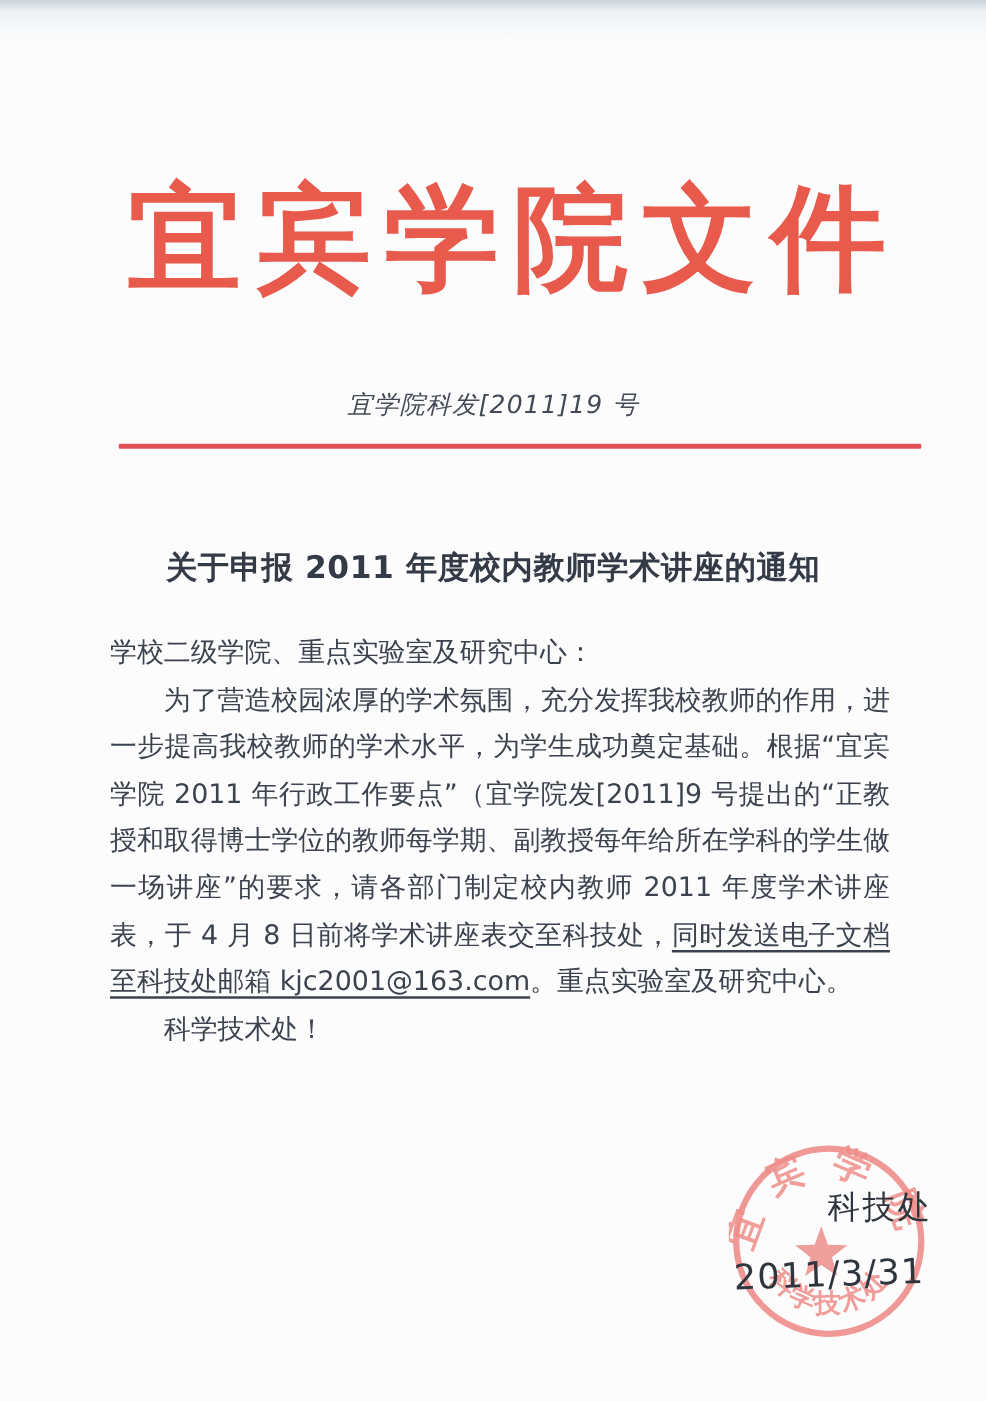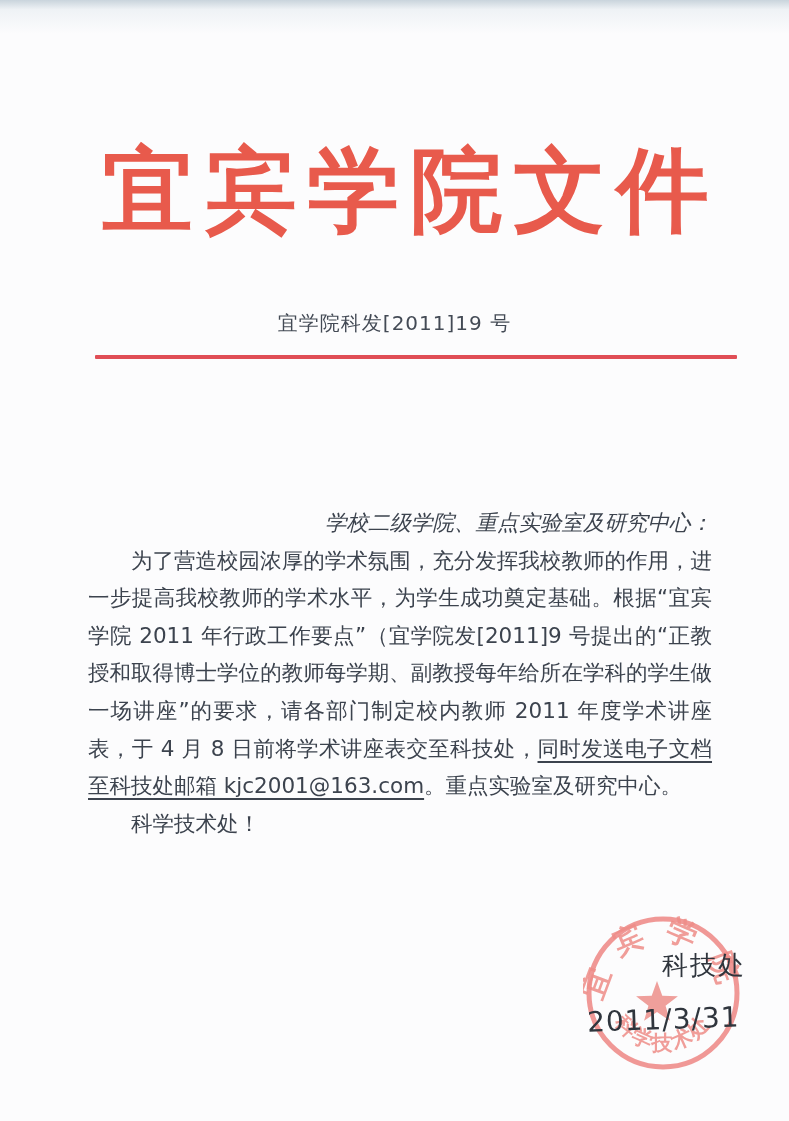--- a/index.html
+++ b/index.html
@@ -12,36 +12,36 @@
     position:absolute;top:0;left:0;right:0;height:34px;
     background:linear-gradient(180deg,#c9d4dc 0%,rgba(222,230,236,.45) 28%,rgba(255,255,255,0) 100%);
   }
   .masthead{
     position:absolute;top:122px;left:0;width:100%;margin:16px;
     text-align:center;font-family:"DejaVu Serif",serif;font-weight:700;
     font-size:92px;line-height:1.15;letter-spacing:11px;color:#e85a4c;
   }
   .doc-number{
     position:absolute;top:310px;left:0;width:100%;
-    text-align:center;font-size:20px;letter-spacing:1px;color:#434a55;
+    text-align:center;font-size:20px;letter-spacing:1px;color:#434a55;font-style:italic;
   }
   .red-rule{
     position:absolute;top:355px;left:95px;width:642px;height:4px;
     background:#e04e56;border-radius:1px;
   }
   .notice-title{
     position:absolute;top:437px;left:0;width:100%;margin:0;
     text-align:center;font-size:25px;font-weight:700;color:#343b46;letter-spacing:.5px;
   }
   .body-block{
     position:absolute;top:504px;left:88px;width:624px;
     font-size:21.5px;line-height:37.6px;text-align:justify;color:#3c434e;
   }
   .body-block p{margin:0;}
-  .salutation{margin-bottom:17px;text-align:right;font-style:italic;}
+  .salutation{margin-bottom:17px;text-align:left;}
   .para{text-indent:2em;}
   .underlined{
     text-decoration:underline;text-underline-offset:5px;text-decoration-thickness:1.5px;
   }
   .closing{text-indent:2em;margin-top:10px;}
   .attachment{text-indent:2em;margin-top:5px;}
   .stamp{position:absolute;left:583px;top:913px;width:160px;height:160px;}
   .stamp svg{display:block;}
   .stamp-ring{fill:none;stroke:#ed8684;stroke-width:5;opacity:.85;}
   .stamp-star{fill:#ec8a85;opacity:.82;}
@@ -62,20 +62,21 @@
 <div class="page">
 
   <div class="scan-edge"></div>
 
   <h1 class="masthead">宜宾学院文件</h1>
 
   <div class="doc-number">宜学院科发[2011]19 号</div>
 
   <div class="red-rule"></div>
 
+  <h2 class="notice-title">关于申报 2011 年度校内教师学术讲座的通知</h2>
 
   <div class="body-block">
     <p class="salutation">学校二级学院、重点实验室及研究中心：</p>
     <p class="para"><span>为了营造校园浓厚的学术氛围，充分发挥我校教师的作用，进一步提高我校教师的学术水平，为学生成功奠定基础。根据“宜宾学院 2011 年行政工作要点”（宜学院发[2011]9 号提出的“正教授和取得博士学位的教师每学期、副教授每年给所在学科的学生做一场讲座”的要求，请各部门制定校内教师 2011 年度学术讲座表，于 4 月 8 日前将学术讲座表交至科技处，</span><span class="underlined">同时发送电子文档至科技处邮箱 kjc2001@163.com</span><span>。重点实验室及研究中心。</span></p>
     <p class="closing">科学技术处！</p>
   </div>
 
   <div class="stamp">
     <svg width="160" height="160" viewBox="0 0 160 160">
       <defs>

